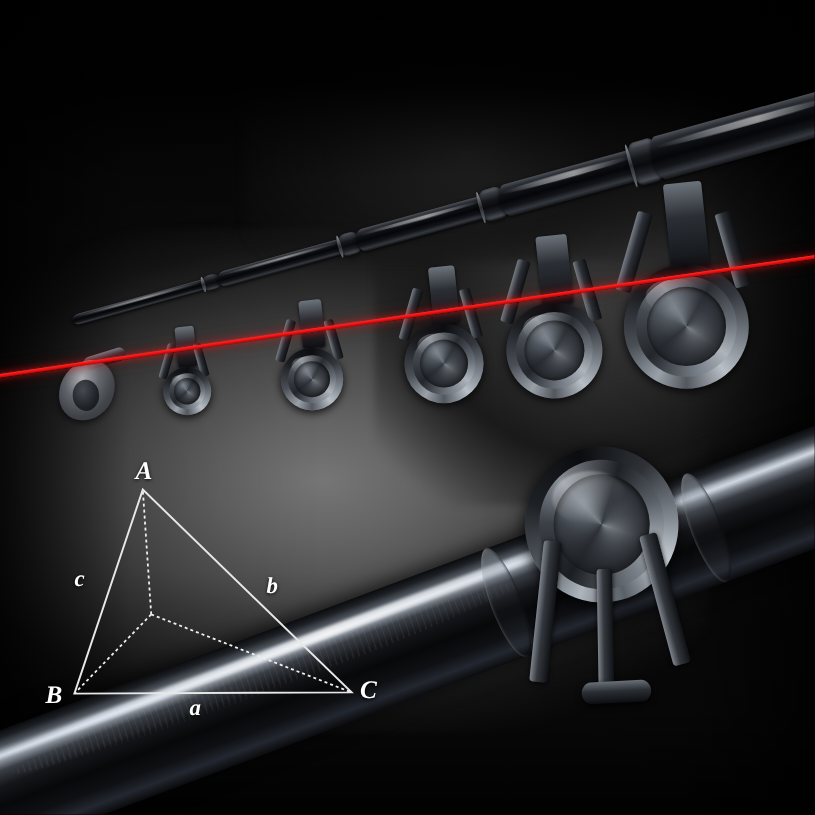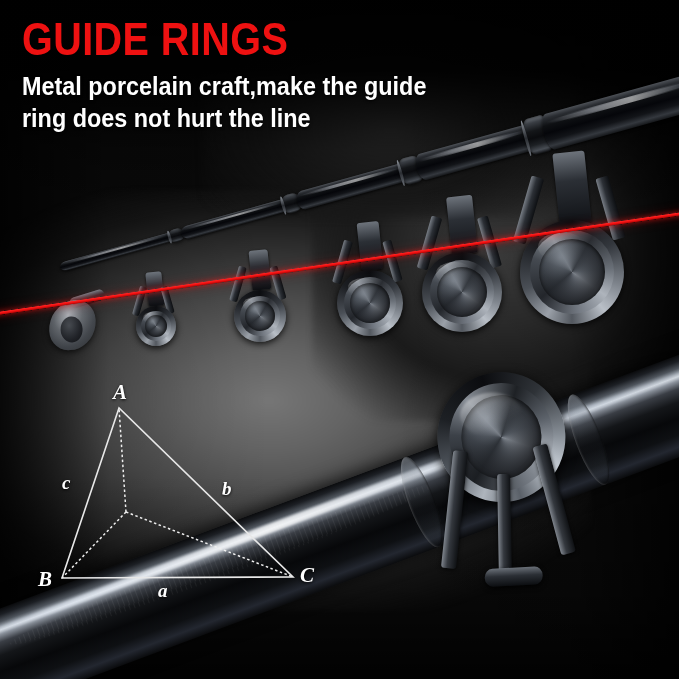--- a/index.html
+++ b/index.html
@@ -501,19 +501,14 @@
     <span class="tri-label tri-vertex" style="left:38px;  top:207px;">B</span>
     <span class="tri-label tri-vertex" style="left:300px; top:203px;">C</span>
 
     <span class="tri-label tri-side" style="left:158px; top:220px;">a</span>
     <span class="tri-label tri-side" style="left:222px; top:118px;">b</span>
     <span class="tri-label tri-side" style="left:62px;  top:112px;">c</span>
   </div>
 
   <div class="bg-vignette"></div>
 
-  <div class="headline-block">
-    <h1 class="headline" style="color: rgb(238, 17, 17);">GUIDE RINGS</h1>
-    <p class="subline first" style="color: rgb(255, 255, 255);">Metal porcelain craft,make the guide</p>
-    <p class="subline" style="color: rgb(255, 255, 255);">ring does not hurt the line</p>
-  </div>
 
 </div>
 
 </body></html>

